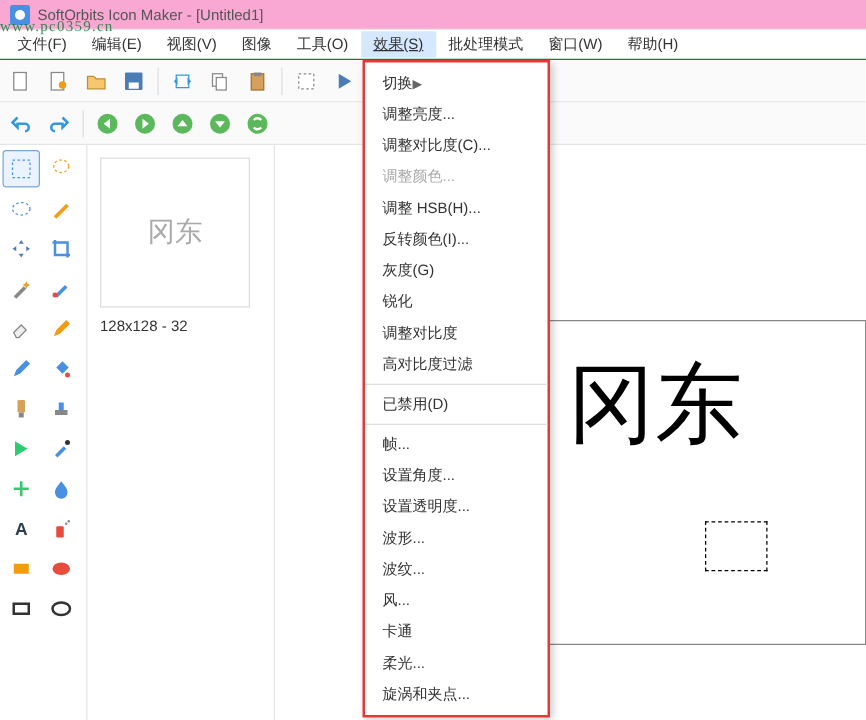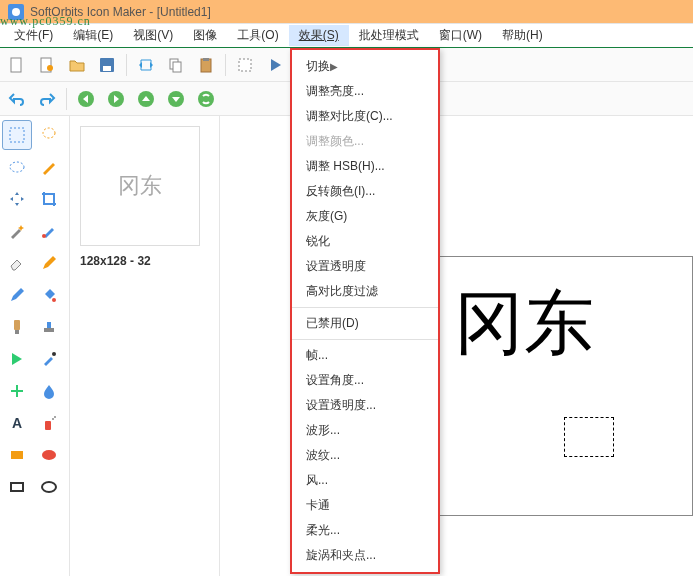--- a/index.html
+++ b/index.html
@@ -1,18 +1,18 @@
 <!DOCTYPE html>
 <html><head>
 <meta charset="utf-8">
 <style>
 * { margin: 0; padding: 0; box-sizing: border-box; font-family: "Microsoft YaHei", sans-serif; }
 body { width: 693px; height: 576px; background: #fff; overflow: hidden; position: relative; font-size: 12px; }
 
-.titlebar { height: 24px; background: #fdba74; border-bottom: 1px solid #e5e5e5; display: flex; align-items: center; padding: 0 8px; position: relative; }
+.titlebar { height: 24px; background: #f9a8d4; border-bottom: 1px solid #e5e5e5; display: flex; align-items: center; padding: 0 8px; position: relative; }
 .titlebar .icon { width: 16px; height: 16px; margin-right: 6px; }
 .titlebar .title { color: #555; }
 
 .watermark { position: absolute; top: 2px; left: 0; z-index: 5; opacity: 0.85; pointer-events: none; }
 .watermark .wm1 { font-size: 20px; font-weight: bold; color: #f39c12; text-shadow: 1px 1px #3498db; }
 .watermark .wm2 { font-size: 12px; color: #15803d; font-family: Liberation Serif, serif; letter-spacing: 1px; margin-top: 12px; }
 
 .menubar { height: 24px; display: flex; align-items: center; padding: 0 4px; border-bottom: 1px solid #15803d; background: #fff; }
 .menubar .item { padding: 2px 10px; cursor: default; color: #333; }
 .menubar .item.open { background: #d6e8ff; text-decoration: underline; }
@@ -22,21 +22,21 @@
 .tsep { width: 1px; height: 22px; background: #ddd; margin: 0 2px; }
 
 .main { display: flex; height: calc(576px - 24px - 24px - 34px - 34px); }
 .toolbox { width: 70px; background: #fff; border-right: 1px solid #e5e5e5; display: flex; flex-wrap: wrap; padding: 4px 2px; gap: 2px; align-content: flex-start; }
 .toolcell { width: 30px; height: 30px; display: flex; align-items: center; justify-content: center; border-radius: 3px; }
 .toolcell.sel { border: 1px solid #7aa7d6; background: #eaf3ff; }
 
 .leftpanel { width: 150px; border-right: 1px solid #e5e5e5; padding: 10px; position: relative; }
 .thumbbox { width: 120px; height: 120px; border: 1px solid #ddd; display: flex; align-items: center; justify-content: center; margin-bottom: 8px; }
 .thumbbox .txt { font-size: 22px; color: #aaa; font-family: cursive; }
-.sizelabel { color: #333; font-weight: bold; }
+.sizelabel { color: #333; }
 
 .canvaswrap { flex: 1; background: #fff; position: relative; overflow: hidden; }
 .canvas { position: absolute; right: 0; top: 140px; width: 260px; height: 260px; border: 1px solid #888; background: #fff; }
 .canvas .draw { font-size: 70px; color: #000; font-family: cursive; position: absolute; left: 20px; top: 20px; white-space: nowrap; }
 .canvas .sel { position: absolute; left: 130px; top: 160px; width: 50px; height: 40px; border: 1px dashed #000; }
 
 .dropdown { position: absolute; top: 48px; left: 290px; width: 150px; background: #fff; border: 2px solid #e53935; box-shadow: 2px 2px 6px rgba(0,0,0,0.2); z-index: 20; padding: 4px 0; }
 .dropdown .ditem { padding: 4px 14px; color: #333; display: flex; justify-content: flex-start; align-items: center; cursor: default; }
 .dropdown .ditem.disabled { color: #aaa; }
 .dropdown .dsep { height: 1px; background: #e0e0e0; margin: 3px 0; }
@@ -356,21 +356,21 @@
   <div class="ditem">
       <span>反转颜色(I)...</span>
     </div>
   <div class="ditem">
       <span>灰度(G)</span>
     </div>
   <div class="ditem">
       <span>锐化</span>
     </div>
   <div class="ditem">
-      <span>设置透明度</span>
+      <span>调整对比度</span>
     </div>
   <div class="ditem">
       <span>高对比度过滤</span>
     </div>
   <div class="dsep"></div>
   <div class="ditem">
       <span>已禁用(D)</span>
     </div>
   <div class="dsep"></div>
   <div class="ditem">

